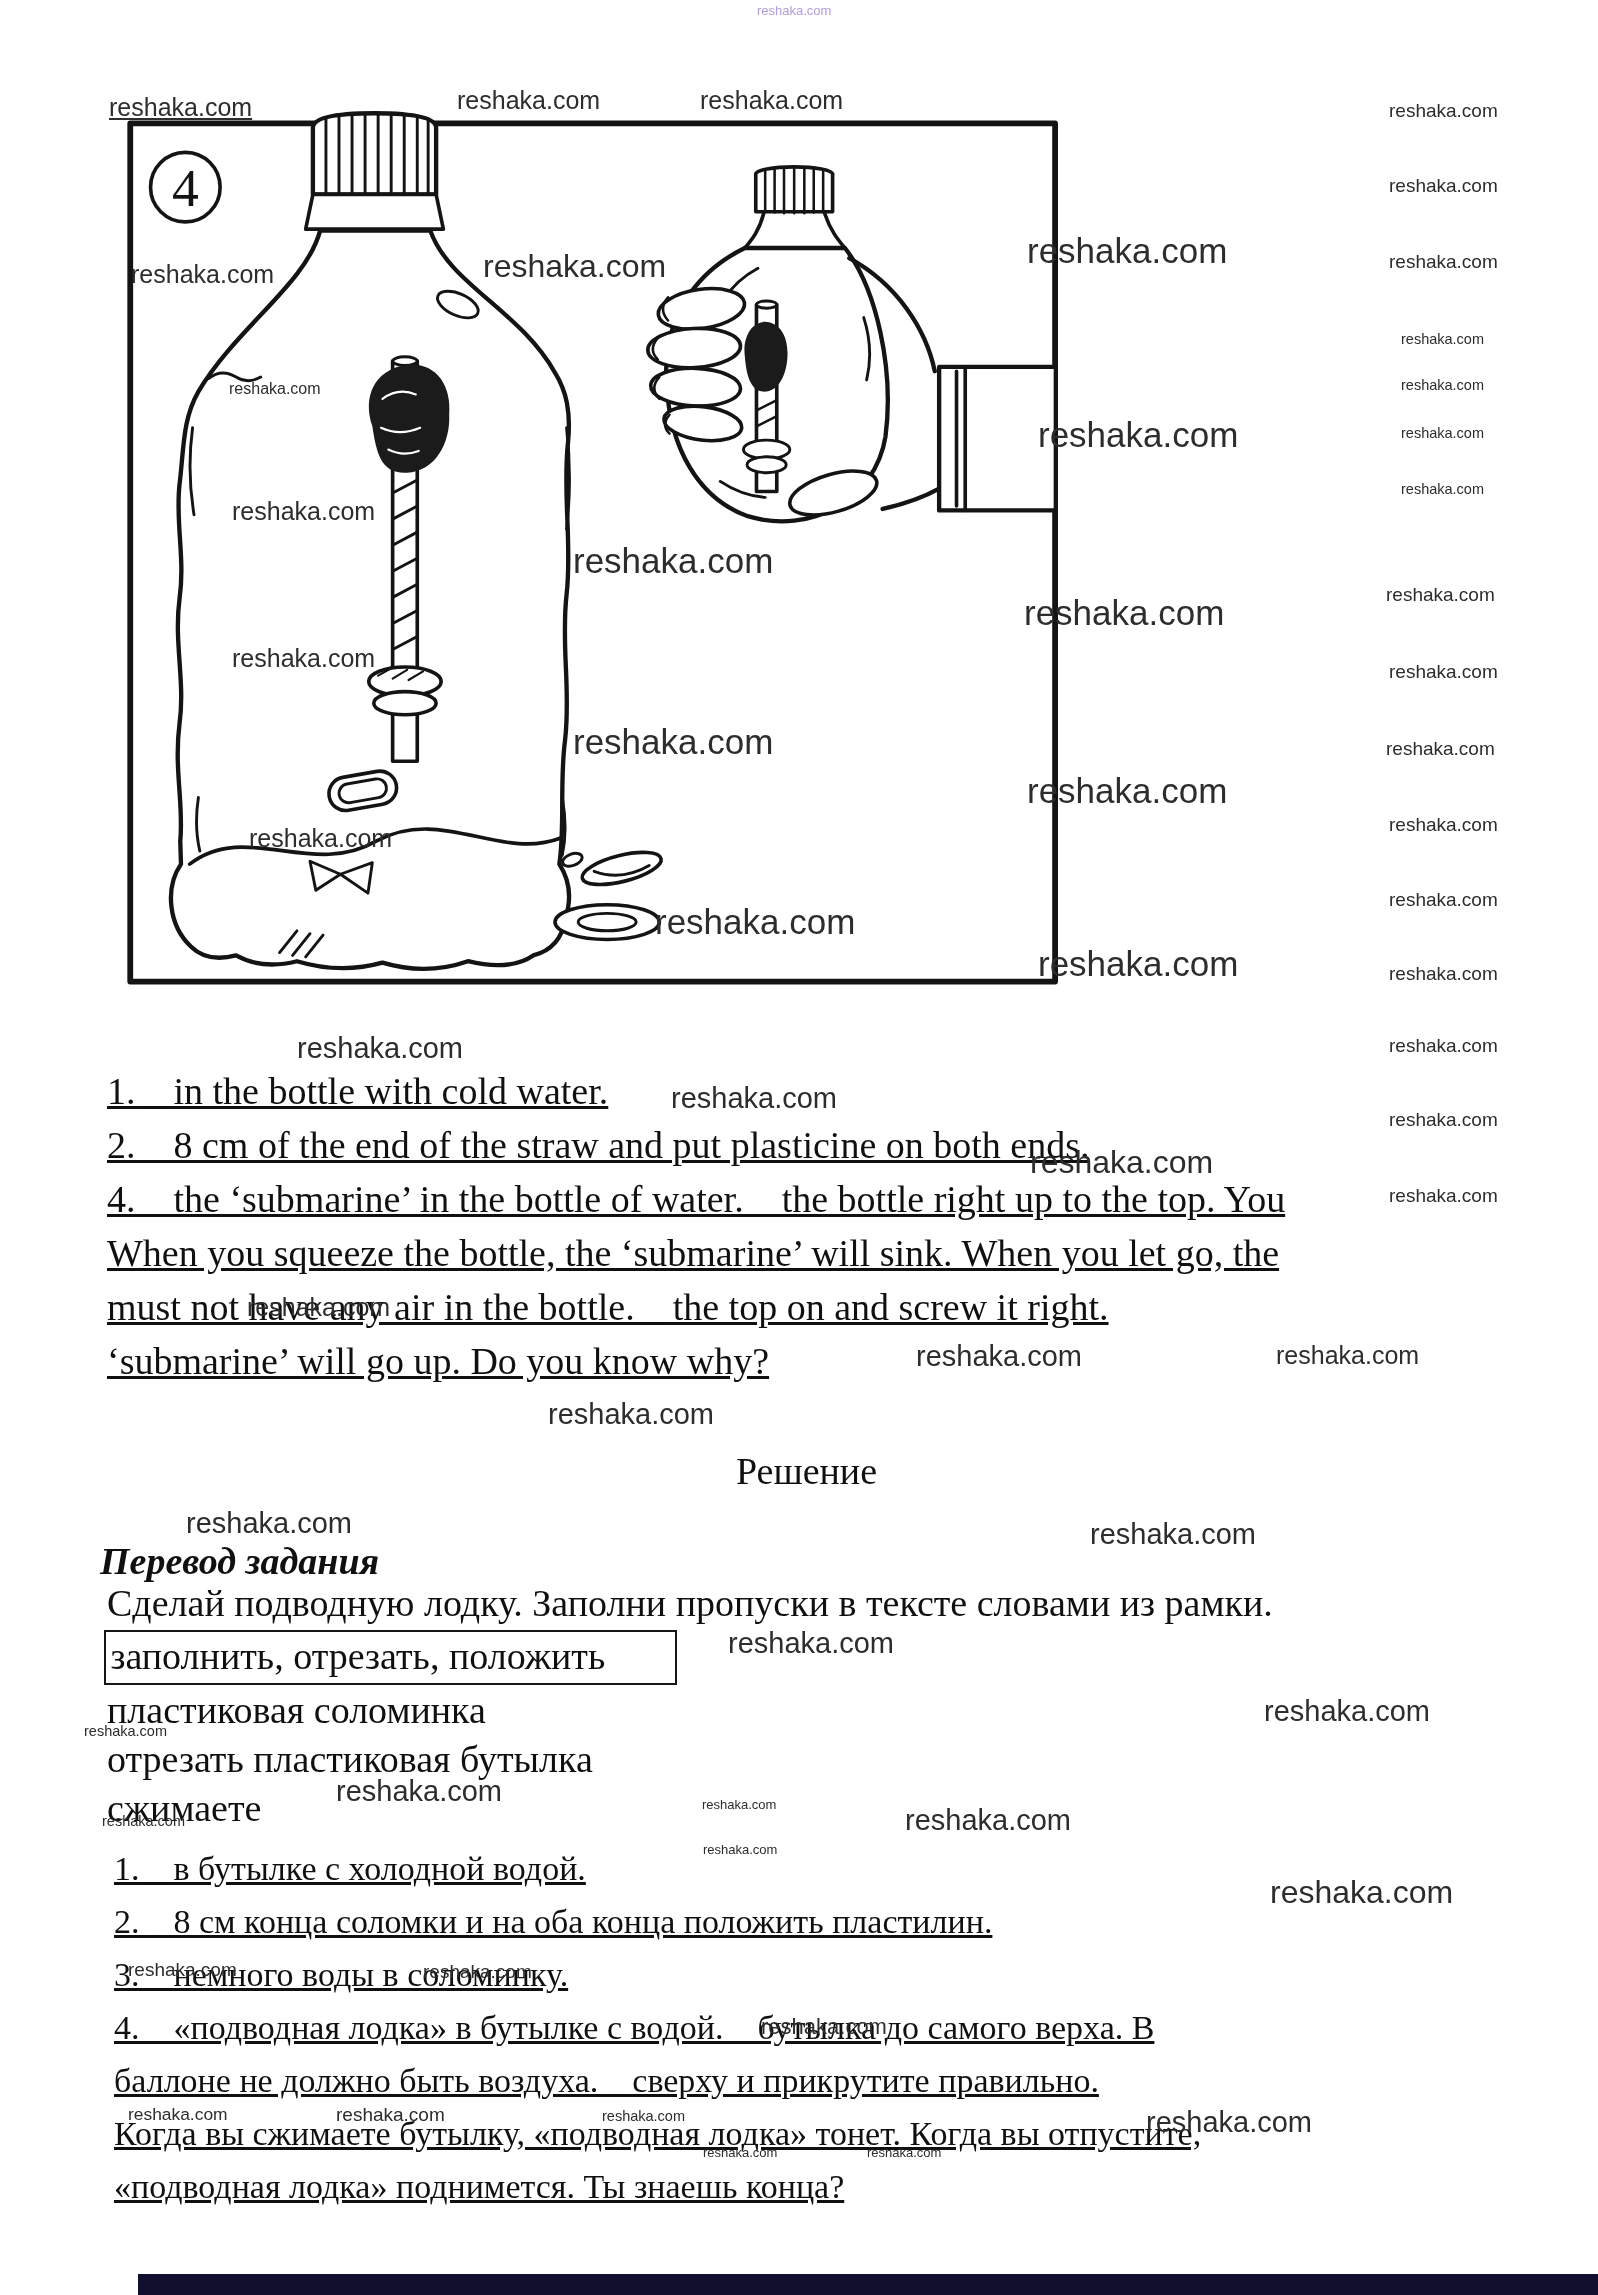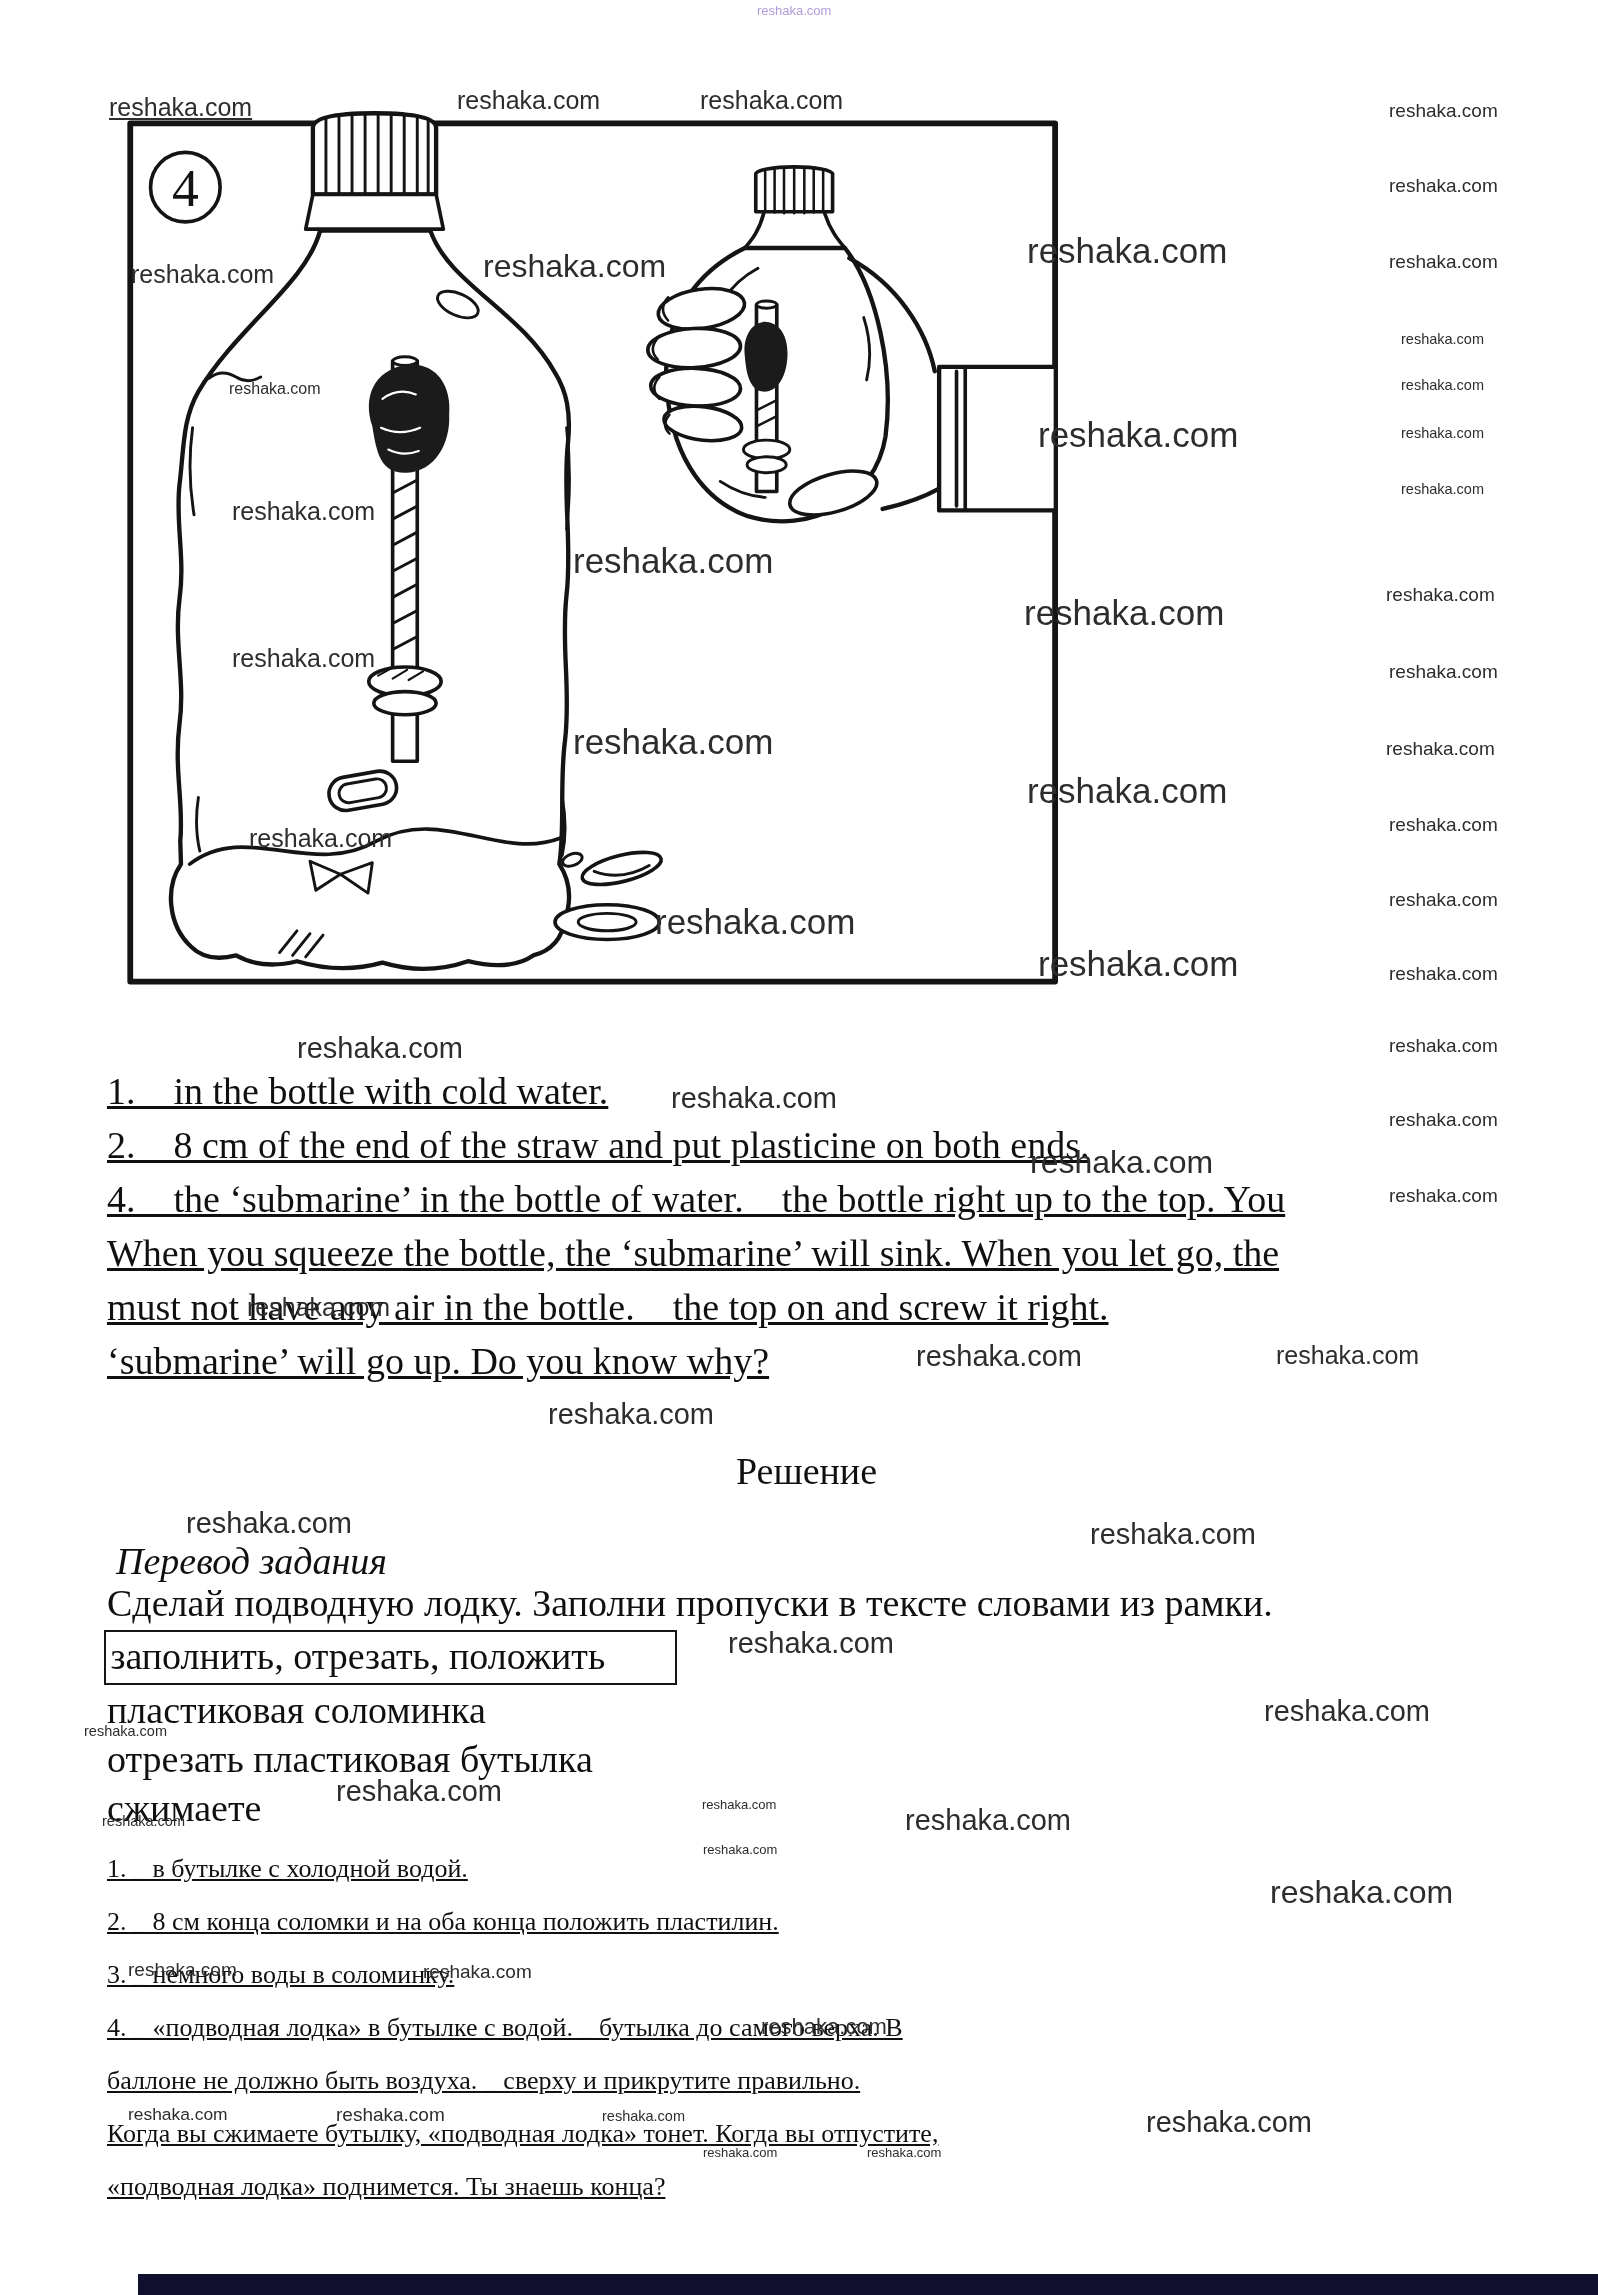--- a/index.html
+++ b/index.html
@@ -6,25 +6,25 @@
   html,body { background:#ffffff; }
   .page {
     position:relative; width:1599px; height:2295px; background:#ffffff;
     font-family:"Liberation Serif", serif; color:#111; overflow:hidden;
   }
   .illustration { position:absolute; left:123px; top:87px; z-index:1; }
   .txt { position:absolute; z-index:2; color:#101010; }
   .english-block { left:107px; top:1064px; width:1421px; font-size:38px; line-height:54px; }
   .english-block .ln, .russian-block .ln { white-space:nowrap;text-decoration:underline; }
   .solution-heading { left:107px; top:1449px; width:1399px; text-align:center; font-size:38px; }
-  .translation-heading { left:116px; top:1539px; font-size:38px; font-weight:normal; font-style:italic; }
+  .translation-heading { left:100px; top:1539px; font-size:38px; font-weight:bold; font-style:italic; }
   .task-intro { left:107px; top:1581px; font-size:38px; white-space:nowrap; }
   .word-box { left:104px; top:1630px; width:573px; border:2.9px solid #161616; font-size:38px; padding:2.2px 7.3px 5px 4.4px; white-space:nowrap; }
   .word-list { left:107px; top:1686px; font-size:38px; line-height:49px; }
-  .russian-block { left:107px; top:1842px; width:1443px; font-size:26px; line-height:53px; }
+  .russian-block { left:114px; top:1842px; width:1443px; font-size:34px; line-height:53px; }
   .wm {
     position:absolute; z-index:5; font-family:"Liberation Sans", sans-serif;
     color:#2d2d2d; white-space:nowrap; pointer-events:none;
   }
   .wm-u { text-decoration:underline; }
   .wm-purple { color:#b09cd8; }
   .bottom-bar { position:absolute; left:138px; top:2274px; width:1461px; height:21px; background:#10102e; z-index:6; }
 </style>
 </head>
 <body>

